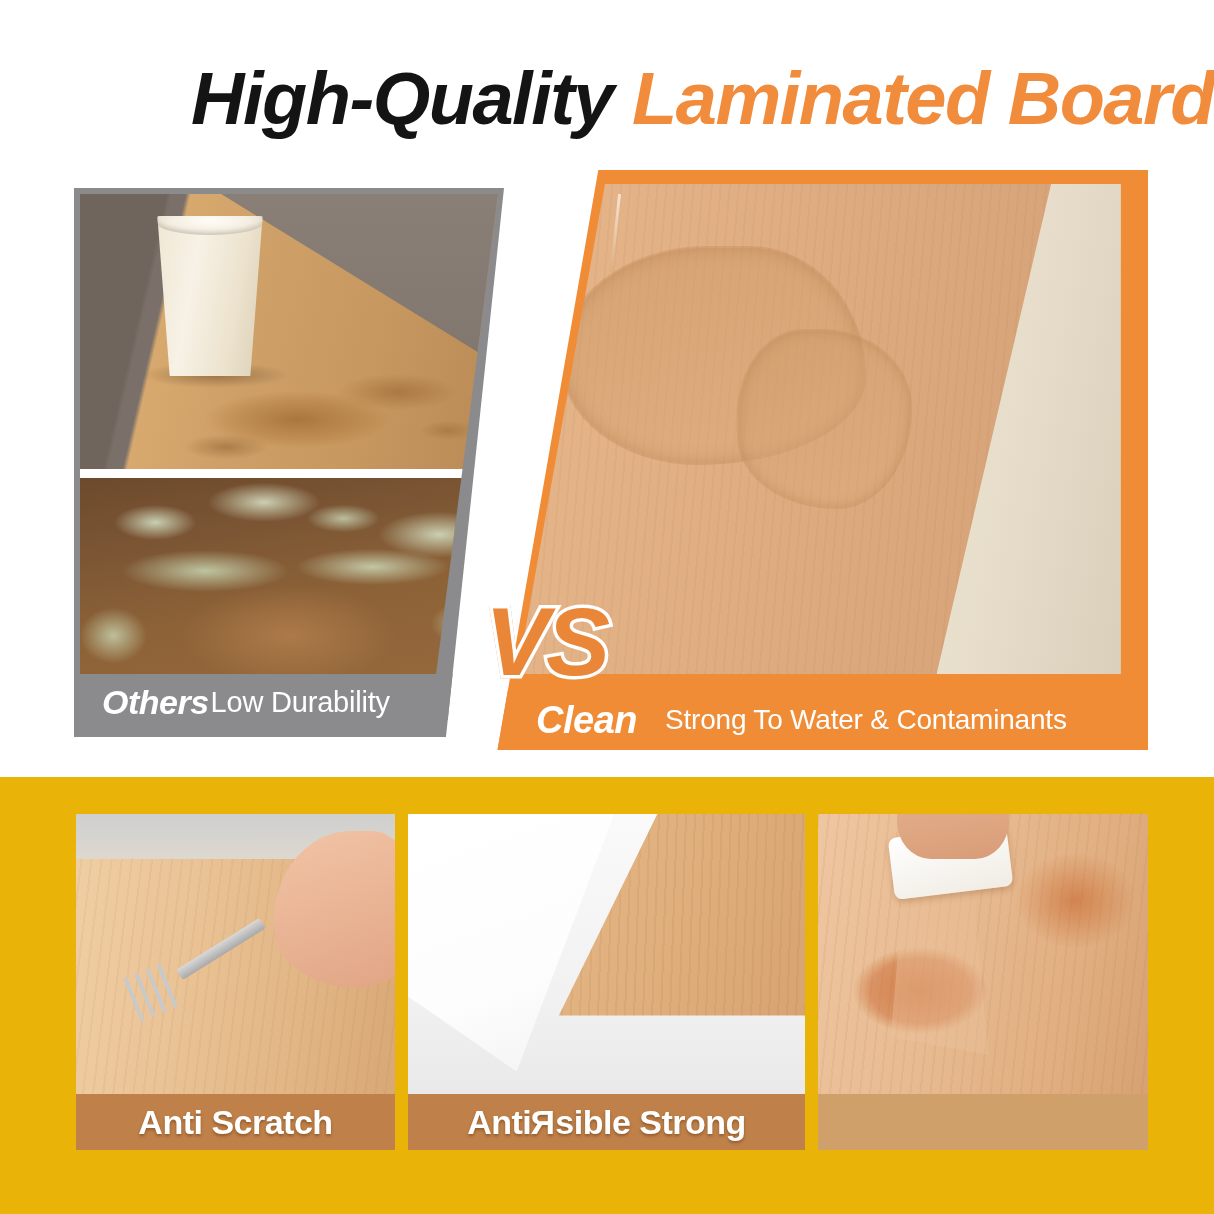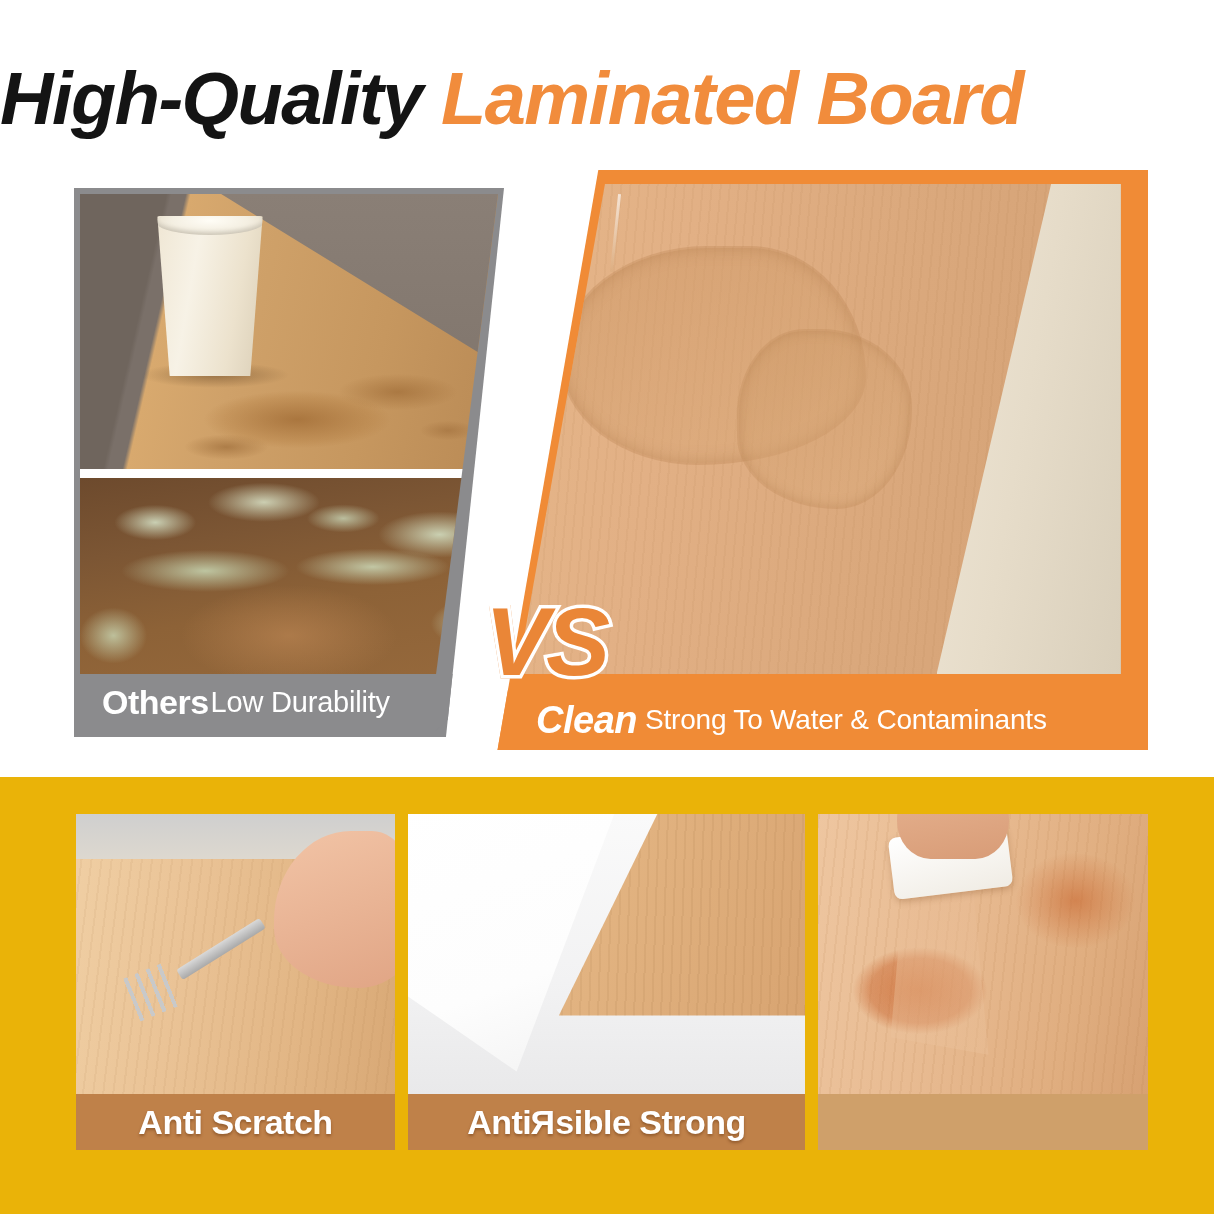--- a/index.html
+++ b/index.html
@@ -7,21 +7,21 @@
     width:1214px; height:1214px;
     background:#ffffff;
     font-family:"Liberation Sans", sans-serif;
     overflow:hidden;
   }
   #root{ position:relative; width:1214px; height:1214px; background:#fff; }
 
   
   .title{
     position:absolute; left:0; top:62px; width:1214px;
-    text-align:left;
+    text-align:right;
     font-size:74px; font-weight:bold; font-style:italic;
     letter-spacing:-1.5px;
     white-space:nowrap;
     line-height:1;
   }
   .title .blk{ color:#141414; }
   .title .org{ color:#F18C3C; }
 
   
   .compare{ position:absolute; left:0; top:170px; width:1214px; height:590px; }
@@ -93,21 +93,21 @@
   }
 
   
   .label-left{
     position:absolute; left:6px; bottom:6px; width:418px; height:57px;
     background:#8b8b8d;
     display:flex; align-items:center; padding-left:22px;
     -webkit-clip-path: polygon(0 0, 100% 0, 85% 100%, 0 100%);
     clip-path: polygon(0 0, 100% 0, 85% 100%, 0 100%);
   }
-  .lbl-strong{ color:#fff; font-size:34px; font-weight:bold; letter-spacing:-.5px;}
+  .lbl-strong{ color:#fff; font-size:34px; font-weight:bold; font-style:italic; letter-spacing:-.5px;}
   .lbl-light{ color:#fff; font-size:29px; font-weight:normal; margin-left:2px; letter-spacing:-.2px;}
 
   
   .card-right{
     position:absolute; left:476px; top:0px; width:672px; height:580px;
     background:#F08B36;
     -webkit-clip-path: polygon(18.2% 0, 100% 0, 100% 100%, 3.2% 100%);
     clip-path: polygon(18.2% 0, 100% 0, 100% 100%, 3.2% 100%);
   }
   .card-right-inner{
@@ -144,21 +144,21 @@
     position:absolute; left:21%; top:2%; width:3px; height:78px;
     background:linear-gradient(180deg, rgba(255,255,255,.65), rgba(214,168,120,.4));
     transform:rotate(6deg);
   }
   .label-right{
     position:absolute; left:0; bottom:0; width:100%; height:60px;
     background:#F08B36;
     display:flex; align-items:center; padding-left:60px;
   }
   .lbl-r-strong{ color:#fff; font-size:38px; font-weight:bold; font-style:italic; letter-spacing:-.5px;}
-  .lbl-r-light{ color:#fff; font-size:28px; font-weight:normal; margin-left:8px; letter-spacing:-.2px;}
+  .lbl-r-light{ color:#fff; font-size:28px; font-weight:normal; margin-left:28px; letter-spacing:-.2px;}
 
   
   .vs{
     position:absolute; left:485px; top:424px;
     font-size:96px; font-weight:bold; font-style:italic; letter-spacing:-3px;
     color:#E8873A;
     background:linear-gradient(180deg,#EE9348 0%, #E07C2C 100%);
     -webkit-background-clip:text; background-clip:text;
     -webkit-text-fill-color:transparent;
     -webkit-text-stroke:7px #ffffff;

